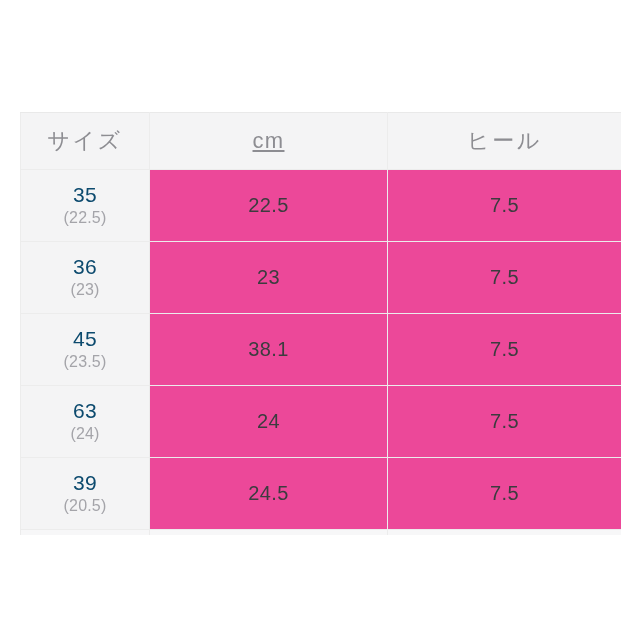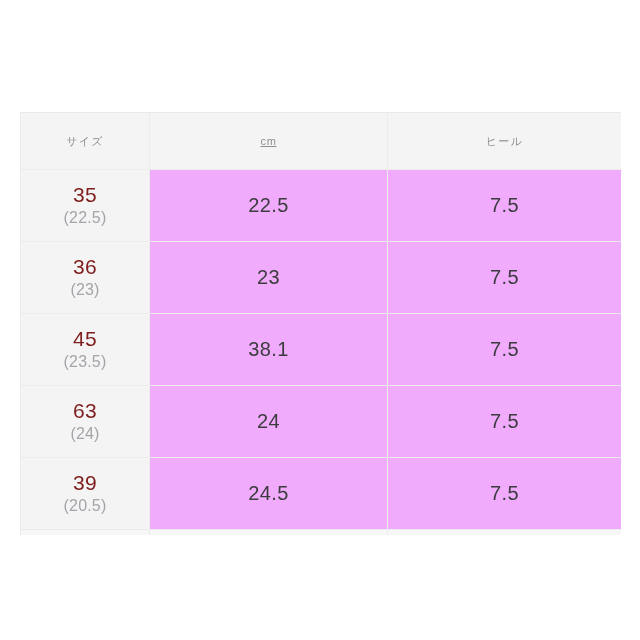--- a/index.html
+++ b/index.html
@@ -42,21 +42,21 @@
   .size-table col.col-cm     { width: 238px; }
   .size-table col.col-heel   { width: 234px; }
 
   
   .size-table thead th {
     height: 56px;
     background: #f4f4f5;
     border: 1px solid #ececec;
     border-top-color: #e9e9e9;
     font-weight: 400;
-    font-size: 11px;
+    font-size: 22px;
     color: #8d8d92;
     text-align: center;
     vertical-align: middle;
     letter-spacing: 0.04em;
     padding: 0;
   }
   .size-table thead th.th-size {
     letter-spacing: 0.12em;
   }
   .size-table thead th.th-cm {
@@ -78,34 +78,34 @@
   }
 
   .cell-size {
     background: #f4f4f5;
     color: #9a9a9f;
     line-height: 1.18;
   }
   .cell-size .size-main {
     display: block;
     font-size: 21px;
-    color: #7f1d1d;
+    color: #0c4a6e;
     letter-spacing: 0.02em;
   }
   .cell-size .size-sub {
     display: block;
     font-size: 16px;
     color: #a4a4a9;
     letter-spacing: 0.01em;
     margin-top: 1px;
   }
 
   .cell-cm,
   .cell-heel {
-    background: #f0abfc;
+    background: #ec4899;
     color: #3c3c3f;
     font-size: 20px;
     letter-spacing: 0.02em;
   }
 
   
   .size-table tbody tr.row-partial td {
     height: 71px;
     background: #f7f7f8;
     border-color: #ececec;

